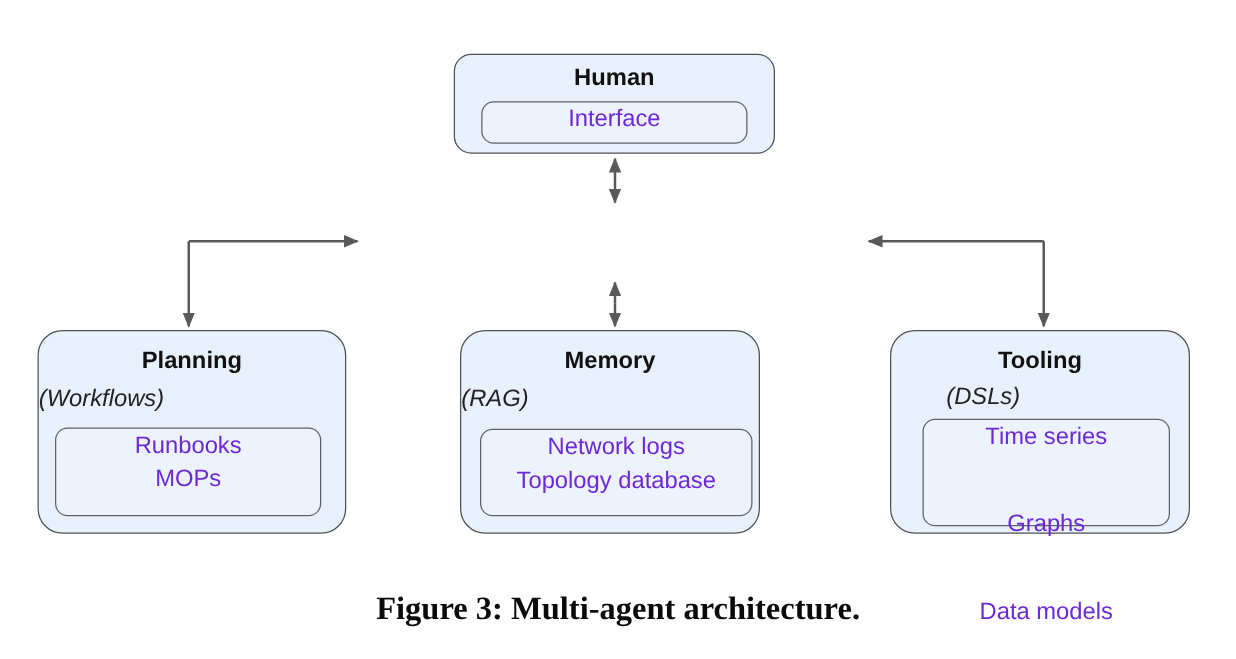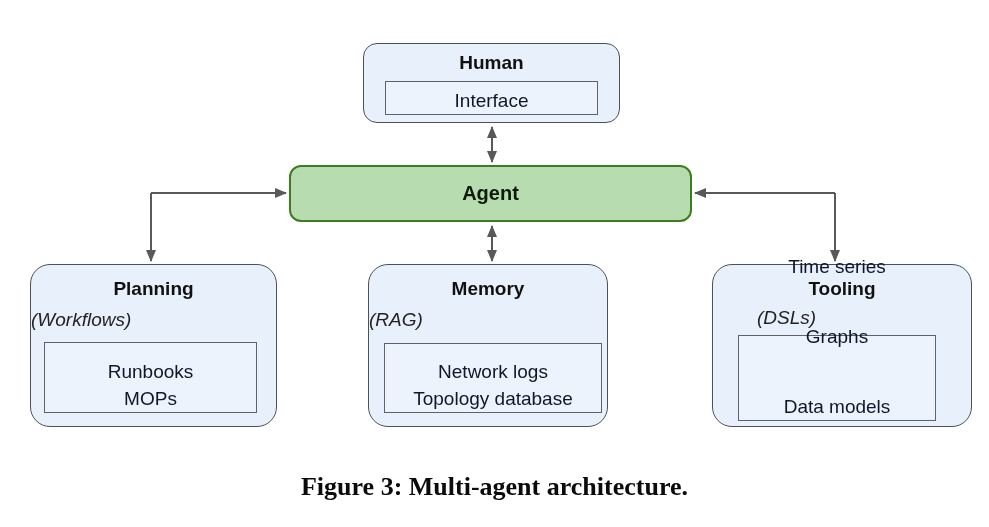--- a/index.html
+++ b/index.html
@@ -20,29 +20,29 @@
     position: absolute;
     background: #e8f1fb;
     border: 1.5px solid #4d5156;
     border-radius: 16px;
     box-sizing: border-box;
   }
   .subpanel {
     position: absolute;
     background: #ecf3fc;
     border: 1.2px solid #5f6368;
-    border-radius: 0;
+    border-radius: 10px;
     box-sizing: border-box;
     display: flex;
     flex-direction: column;
     align-items: center;
-    justify-content: flex-end;
+    justify-content: flex-start;
     font-size: 19px;
     line-height: 27px;
-    color: #0f172a;
+    color: #6d28d9;
   }
   .node-title {
     position: absolute;
     left: 0;
     right: 0;
     text-align: center;
     font-weight: bold;
     font-size: 19px;
     color: #111;
   }
@@ -68,21 +68,21 @@
     display: flex;
     align-items: center;
     justify-content: center;
     font-weight: bold;
     font-size: 20px;
     color: #0e1a0a;
   }
   #human-box   { left: 363px; top: 43px;  width: 257px; height: 80px; border-radius: 14px; }
   #planning-box{ left: 30px;  top: 264px; width: 247px; height: 163px; border-radius: 20px; }
   #memory-box  { left: 368px; top: 264px; width: 240px; height: 163px; border-radius: 20px; }
-  #tooling-box { left: 712px; top: 264px; width: 260px; height: 163px; border-radius: 20px; }
+  #tooling-box { left: 712px; top: 264px; width: 240px; height: 163px; border-radius: 20px; }
 
   #arrow-layer {
     position: absolute;
     left: 0;
     top: 0;
     width: 989px;
     height: 527px;
     pointer-events: none;
   }
   #caption {
@@ -124,23 +124,20 @@
     </g>
   </svg>
 
   <div class="panel" id="human-box">
     <div class="node-title" style="top:8px;">Human</div>
     <div class="subpanel" style="left:21px; top:37px; width:213px; height:34px;">
       <div>Interface</div>
     </div>
   </div>
 
-  <div id="agent-box">
-    <span>Agent</span>
-  </div>
 
   <div class="panel" id="planning-box">
     <div class="node-title" style="top:13px;">Planning</div>
     <div class="node-subtitle" style="top:44px;">(Workflows)</div>
     <div class="subpanel" style="left:13px; top:77px; width:213px; height:71px;">
       <div>Runbooks</div>
       <div>MOPs</div>
     </div>
   </div>
 

